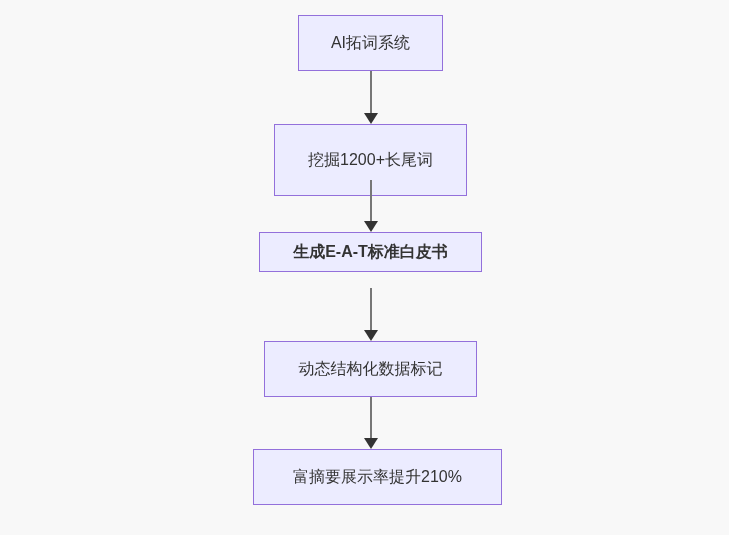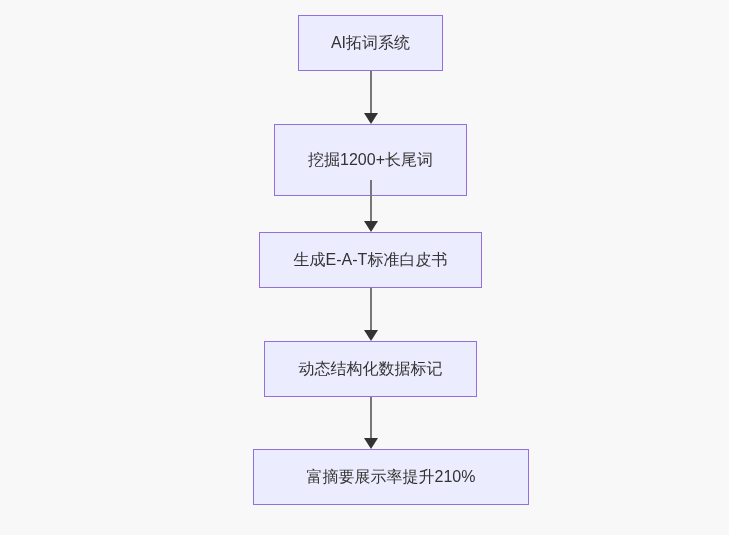--- a/index.html
+++ b/index.html
@@ -29,23 +29,23 @@
     font-size: 16px;
     display: flex;
     align-items: center;
     justify-content: center;
     text-align: center;
     line-height: 1.2;
     white-space: nowrap;
   }
   .n1 { left: 298px; top: 15px;  width: 145px; height: 56px; }
   .n2 { left: 274px; top: 124px; width: 193px; height: 72px; }
-  .n3 { left: 259px; top: 232px; width: 223px; height: 56px; }
+  .n3 { left: 259px; top: 232px; width: 223px; height: 40px; font-weight: bold; }
   .n4 { left: 264px; top: 341px; width: 213px; height: 56px; text-align: right; }
-  .n5 { left: 253px; top: 449px; width: 276px; height: 56px; }
+  .n5 { left: 253px; top: 449px; width: 249px; height: 56px; }
 
   .flow-arrow {
     position: absolute;
     left: 363px;
     width: 15px;
   }
   .a1 { top: 71px;  height: 53px; }
   .a2 { top: 180px; height: 52px; }
   .a3 { top: 288px; height: 53px; }
   .a4 { top: 397px; height: 52px; }

